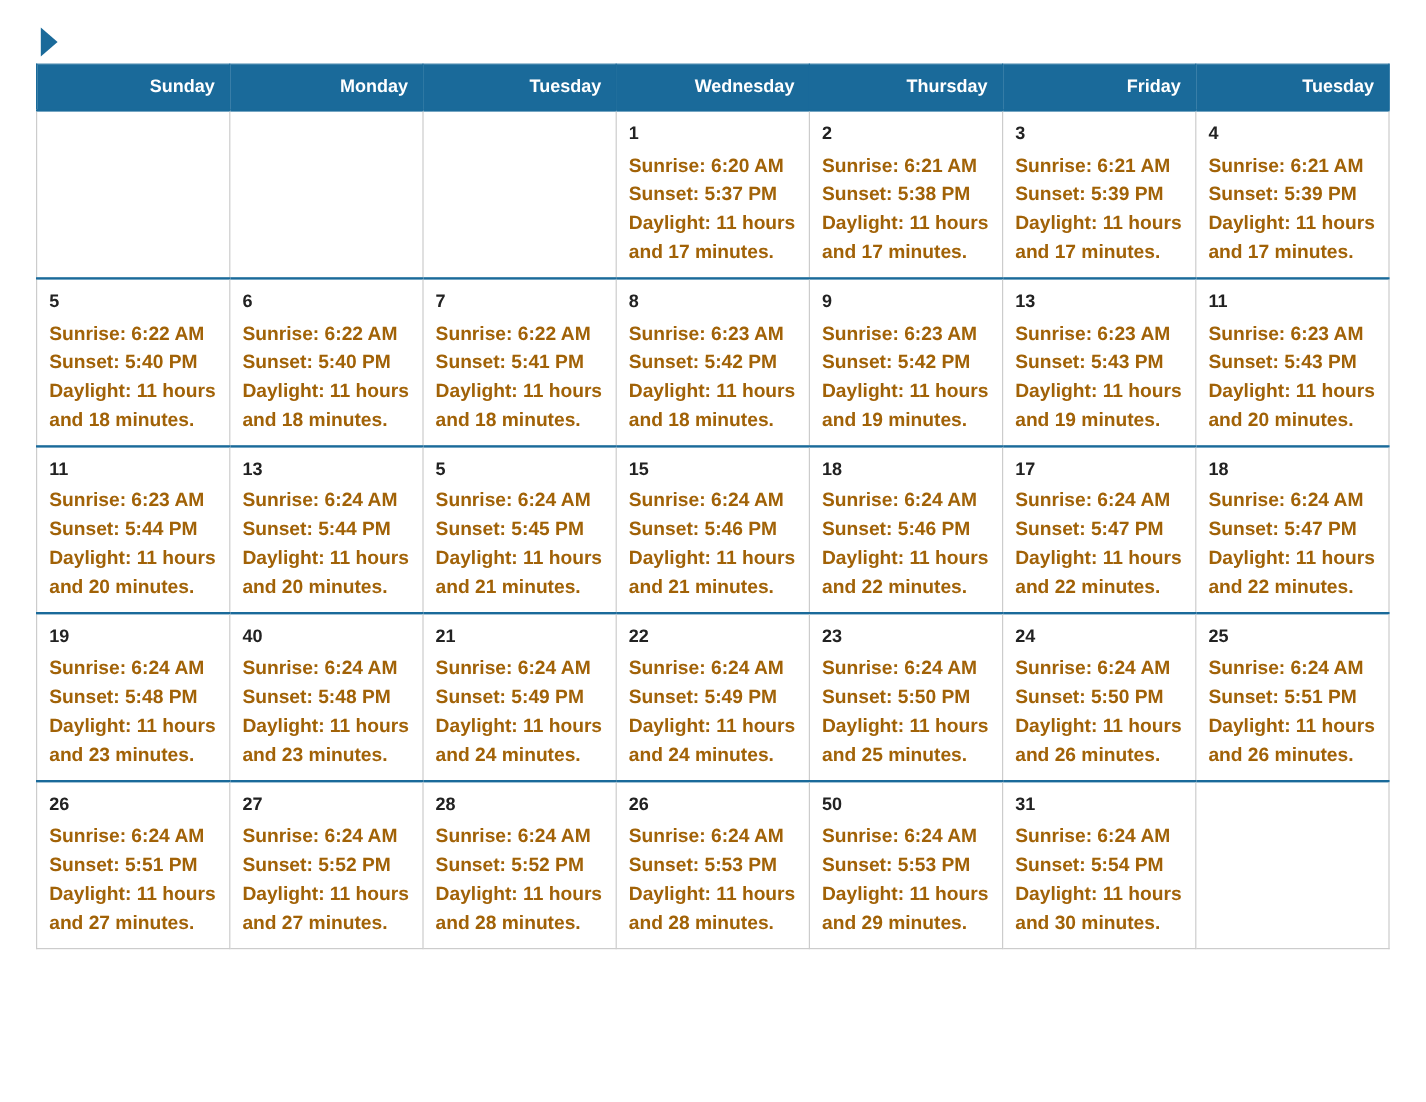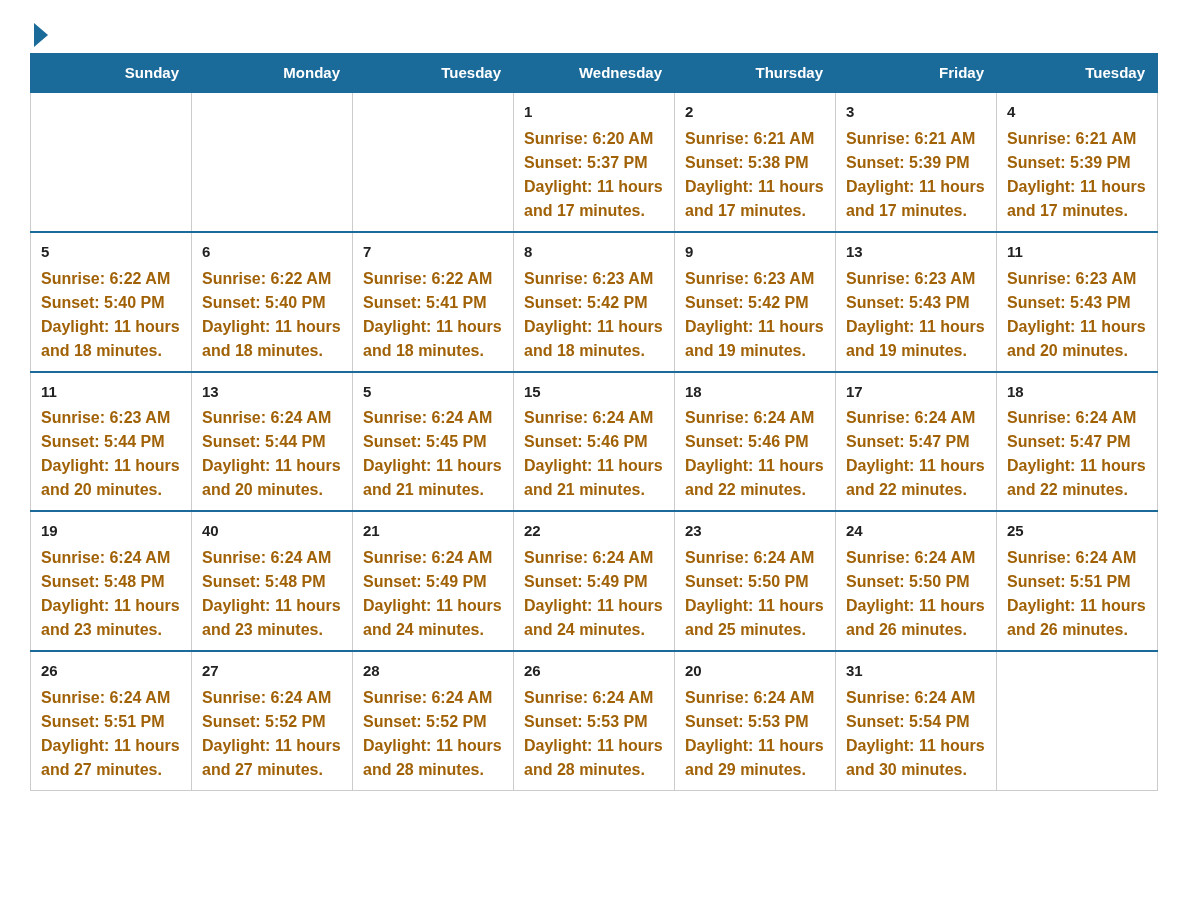--- a/index.html
+++ b/index.html
@@ -317,21 +317,21 @@
 Sunset: 5:52 PM
 Daylight: 11 hours and 28 minutes.</div>
         </td>
         <td>
           <span class="day-number">26</span>
           <div class="day-info" style="white-space: pre-line;">Sunrise: 6:24 AM
 Sunset: 5:53 PM
 Daylight: 11 hours and 28 minutes.</div>
         </td>
         <td>
-          <span class="day-number">20</span>
+          <span class="day-number">50</span>
           <div class="day-info" style="white-space: pre-line;">Sunrise: 6:24 AM
 Sunset: 5:53 PM
 Daylight: 11 hours and 29 minutes.</div>
         </td>
         <td>
           <span class="day-number">31</span>
           <div class="day-info" style="white-space: pre-line;">Sunrise: 6:24 AM
 Sunset: 5:54 PM
 Daylight: 11 hours and 30 minutes.</div>
         </td>

